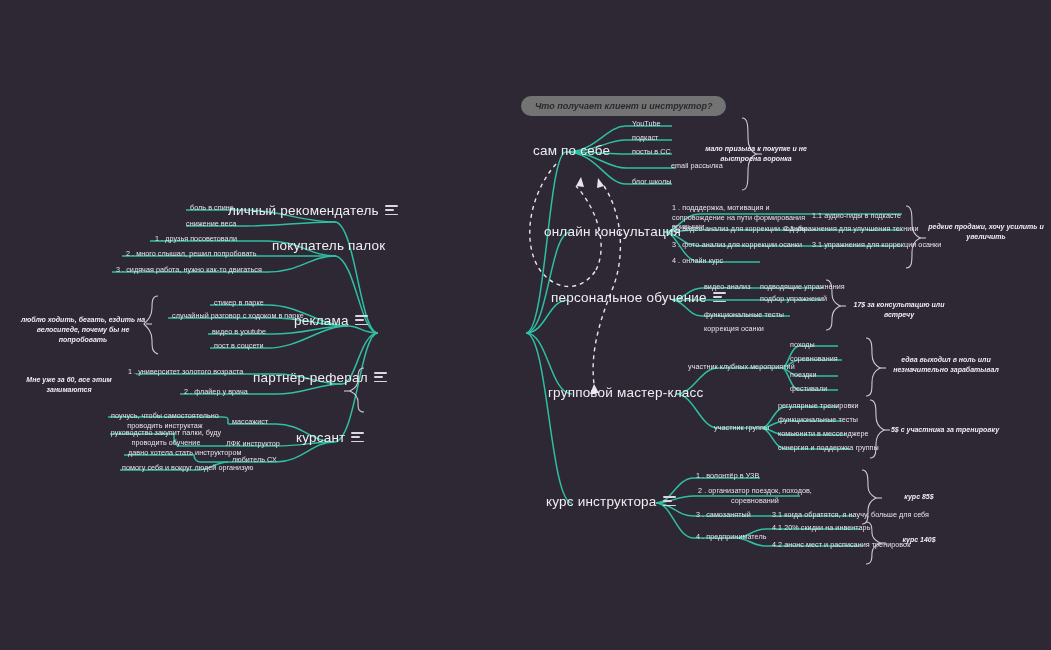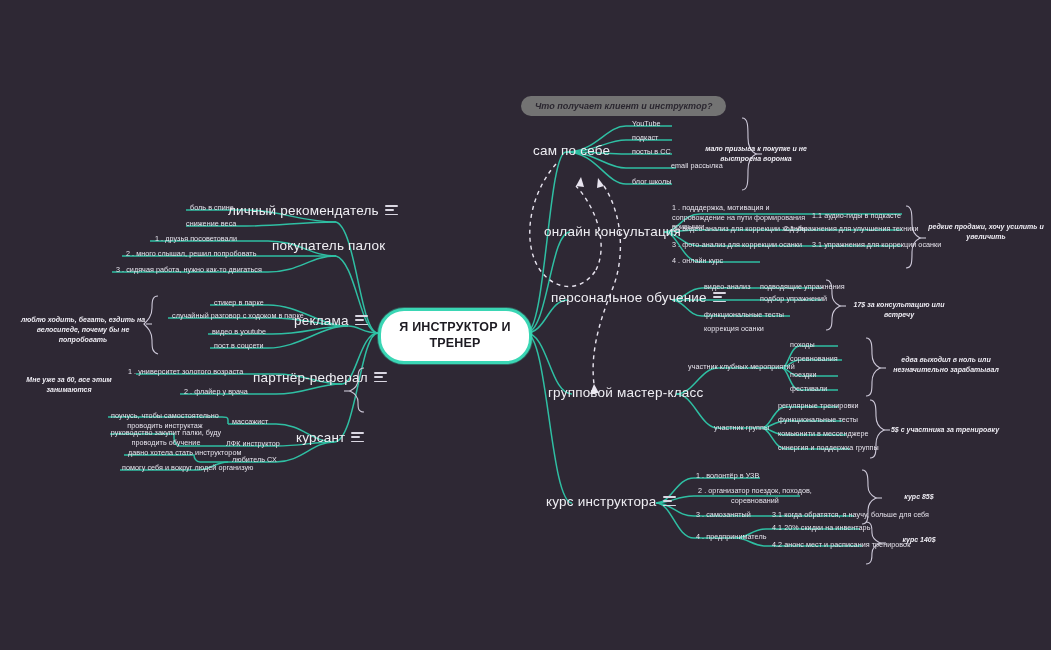--- a/index.html
+++ b/index.html
@@ -150,21 +150,20 @@
       <path d="M880 368 L 886 368"></path>
       <path d="M870 400 C 876 400, 876 408, 876 416 C 876 424, 880 428, 884 430 C 880 432, 876 436, 876 444 C 876 452, 876 458, 870 458"></path>
       <path d="M884 430 L 890 430"></path>
       <path d="M862 470 C 868 470, 868 478, 868 486 C 868 492, 872 496, 876 498 C 872 500, 868 504, 868 510 C 868 518, 868 524, 862 524"></path>
       <path d="M876 498 L 882 498"></path>
       <path d="M866 522 C 872 522, 872 528, 872 533 C 872 538, 876 541, 880 543 C 876 545, 872 548, 872 553 C 872 558, 872 564, 866 564"></path>
       <path d="M880 543 L 886 543"></path>
     </g>
   </svg>
 
-  <div class="central">Я ИНСТРУКТОР И ТРЕНЕР</div>
 
   <div class="pill" id="pill-right">Что получает клиент и инструктор?</div>
 
   <div class="branch" style="left:228px;top:203px;">
     <span class="lbl">личный рекомендатель</span>
     <span class="nicon">
         <i></i>
         <i></i>
         <i></i>
       </span>

